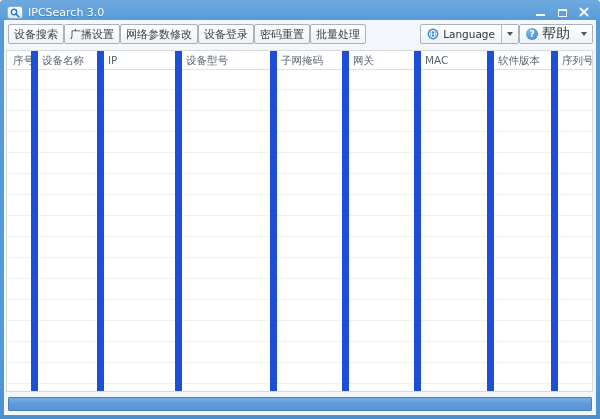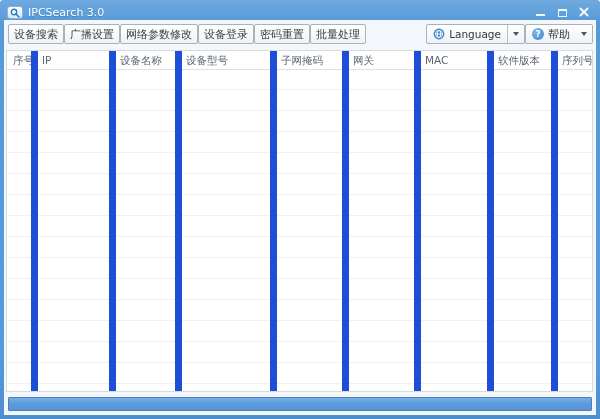--- a/index.html
+++ b/index.html
@@ -51,21 +51,21 @@
   .split-btn{
     height:20px;box-sizing:border-box;display:flex;align-items:stretch;
     background:linear-gradient(#ffffff,#eef1f5);
     border:1px solid #a9b2bc;border-radius:2px;
   }
   .split-main{display:flex;align-items:center;gap:4px;padding:0 6px;}
   .split-sep{width:1px;background:#b6bec7;}
   .arrow-box{display:flex;align-items:center;padding:0 5px;}
   .chevron{width:0;height:0;border-left:3px solid transparent;border-right:3px solid transparent;border-top:4px solid #4e565e;}
   .mini-label{font-size:10.5px;color:#33383d;white-space:nowrap;}
-  .help-label{font-size:11px;color:#33383d;white-space:nowrap;}
+  .help-label{font-size:14px;color:#33383d;white-space:nowrap;}
   .q-icon{
     width:12px;height:12px;border-radius:50%;
     background:radial-gradient(circle at 35% 30%,#7db9ec,#3c85cf);
     color:#fff;font-size:9px;font-weight:bold;line-height:12px;text-align:center;flex:0 0 auto;
   }
   
   .table{
     position:absolute;left:2px;right:3px;top:30px;bottom:23px;
     background:#ffffff;border:1px solid #d7dbe0;box-sizing:border-box;overflow:hidden;
   }
@@ -164,26 +164,26 @@
       </div>
     </div>
 
     <div class="table">
       <div class="t-rowlines"></div>
       <div class="t-headline"></div>
       <div class="t-cols">
         <div class="t-col c0">
           <span class="hlabel">序号</span>
         </div>
+        <div class="t-col c2">
+          <span class="hlabel">设备名称</span>
+        </div>
         <div class="t-col c1">
           <span class="hlabel">IP</span>
         </div>
-        <div class="t-col c2">
-          <span class="hlabel">设备名称</span>
-        </div>
         <div class="t-col c3">
           <span class="hlabel">设备型号</span>
         </div>
         <div class="t-col c4">
           <span class="hlabel">子网掩码</span>
         </div>
         <div class="t-col c5">
           <span class="hlabel">网关</span>
         </div>
         <div class="t-col c6">

